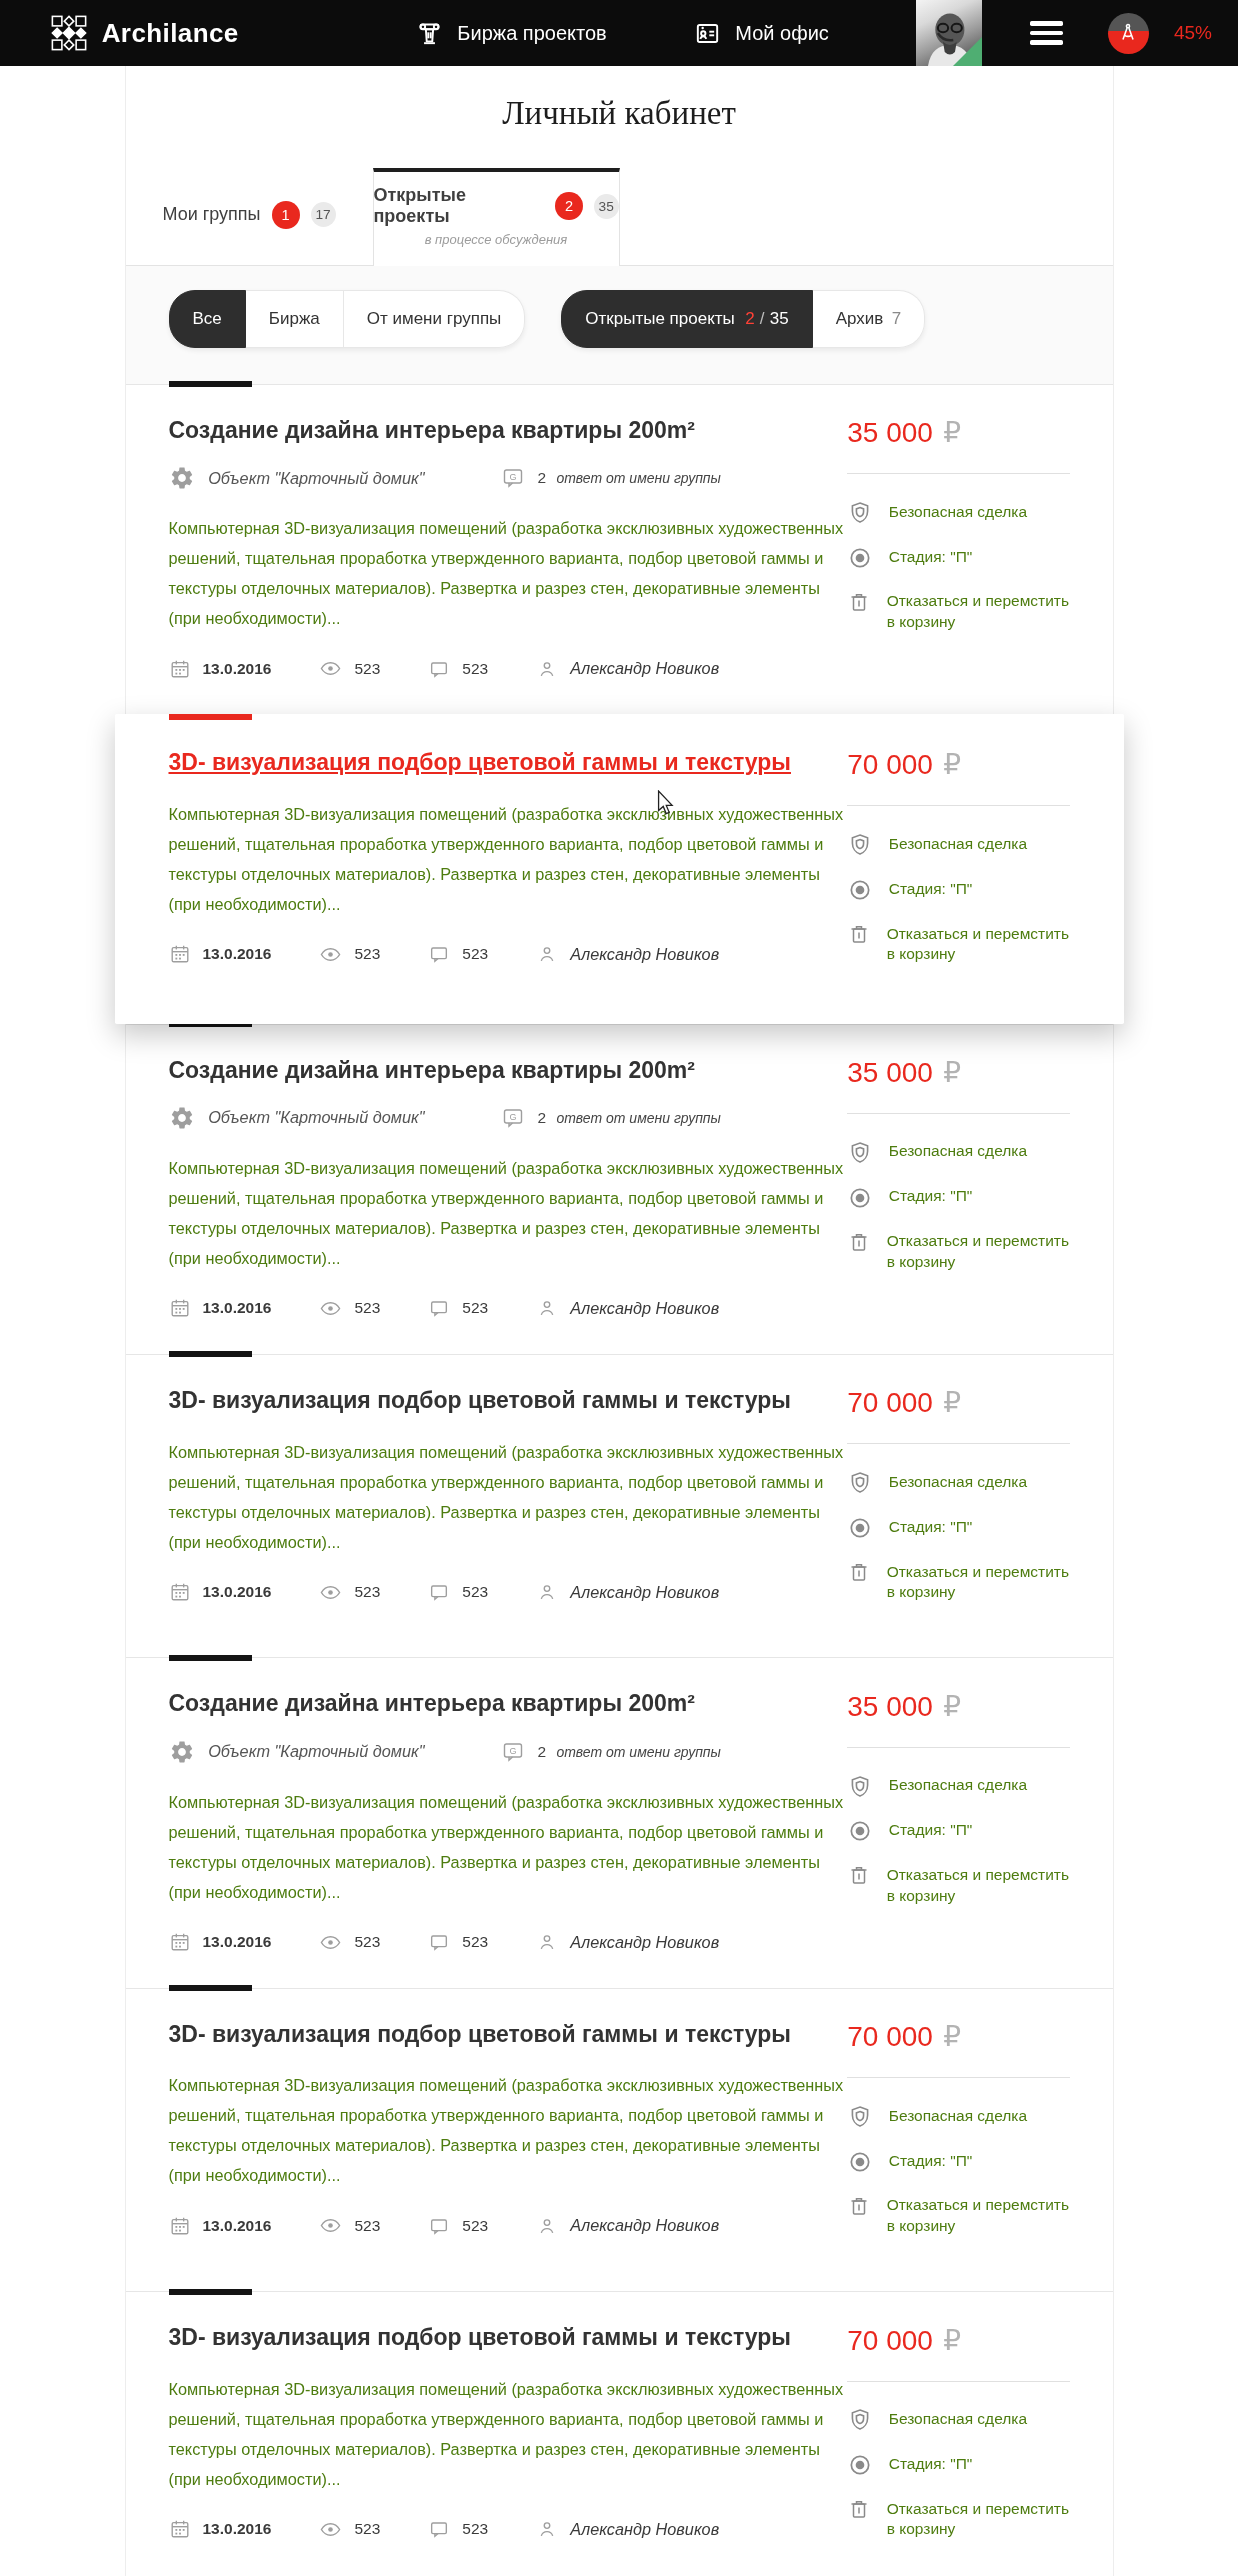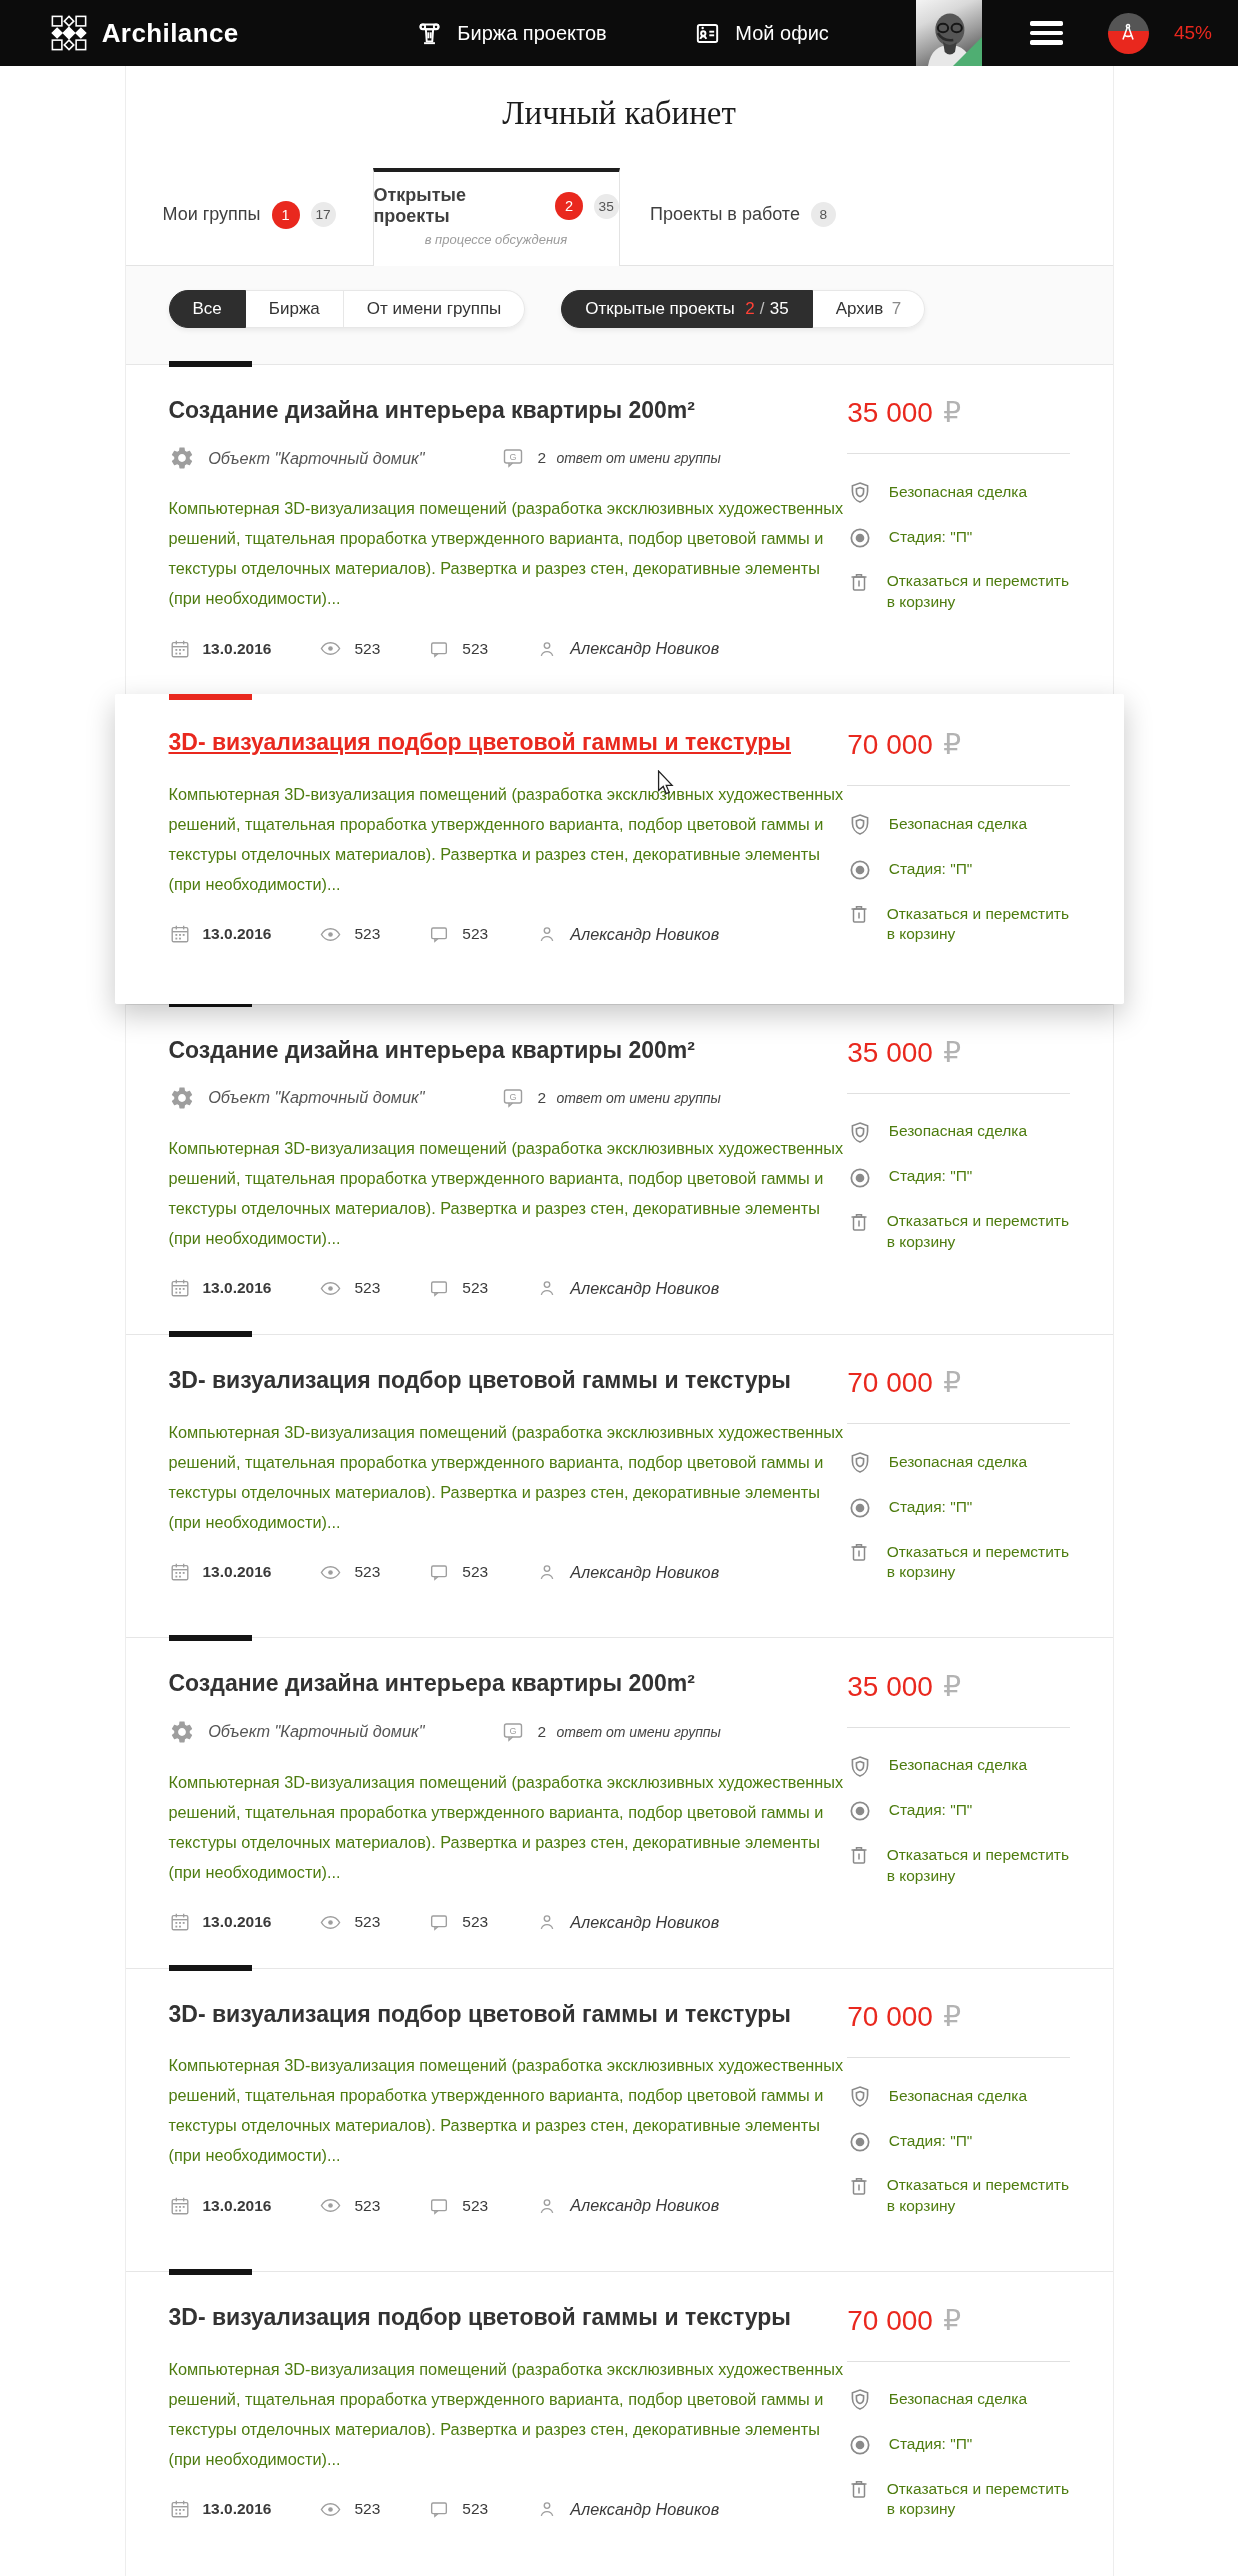--- a/index.html
+++ b/index.html
@@ -36,21 +36,21 @@
   .tab.active { border-top:4.3px solid #1e1e1e; border-left:0.9px solid #e3e3e3; border-right:0.9px solid #e3e3e3; background:#fff; margin-bottom:-0.9px; padding-top:13px; }
   .tab.active .tab-label { font-weight:bold; }
   .tab-sub { font-size:13px; font-style:italic; color:#9c9c9c; margin-top:4.3px; }
   .badge { display:inline-flex; align-items:center; justify-content:center; border-radius:50%; }
   .badge.red { width:28px; height:28px; background:#e9281e; color:#fff; font-size:14.6px; }
   .badge.gray { width:25px; height:25px; background:#eaeaea; color:#555; font-size:13.7px; }
 
   
   .filters { background:#fafafa; padding:24px 43px 36px; display:flex; gap:36px; }
   .pill-group { display:flex; border-radius:26px; box-shadow:0 2.6px 5.2px rgba(0,0,0,.07); }
-  .pill { height:38px; display:flex; align-items:center; padding:0 23px; background:#fff; border:0.9px solid #e7e7e7; border-left-width:0;
+  .pill { height:58px; display:flex; align-items:center; padding:0 23px; background:#fff; border:0.9px solid #e7e7e7; border-left-width:0;
     font-size:17px; color:#333; cursor:pointer; white-space:nowrap; }
   .pill:first-child { border-radius:26px 0 0 26px; border-left-width:0.9px; }
   .pill:last-child { border-radius:0 26px 26px 0; }
   .pill:first-child:last-child { border-radius:26px; }
   .pill.dark { background:#2e2e2e; border-color:#2e2e2e; color:#fff; }
   .pill .cnt-red { color:#ff4136; margin-left:10.3px; }
   .pill .cnt-sep { color:#bdbdbd; margin:0 5.2px; }
   .pill .cnt { color:#8a8a8a; margin-left:8.6px; }
 
   
@@ -183,26 +183,20 @@
       </div>
     </div>
     <div class="tab active">
       <div class="tab-line1">
         <span class="tab-label">Открытые проекты</span>
         <span class="badge red">2</span>
         <span class="badge gray">35</span>
       </div>
       <div class="tab-sub">в процессе обсуждения</div>
     </div>
-    <div class="tab">
-      <div class="tab-line1">
-        <span class="tab-label">Проекты в работе</span>
-        <span class="badge gray">8</span>
-      </div>
-    </div>
   </div>
 
   <div class="filters">
     <div class="pill-group">
       <div class="pill dark">
           <span>Все</span>
         </div>
       <div class="pill">
           <span>Биржа</span>
         </div>

